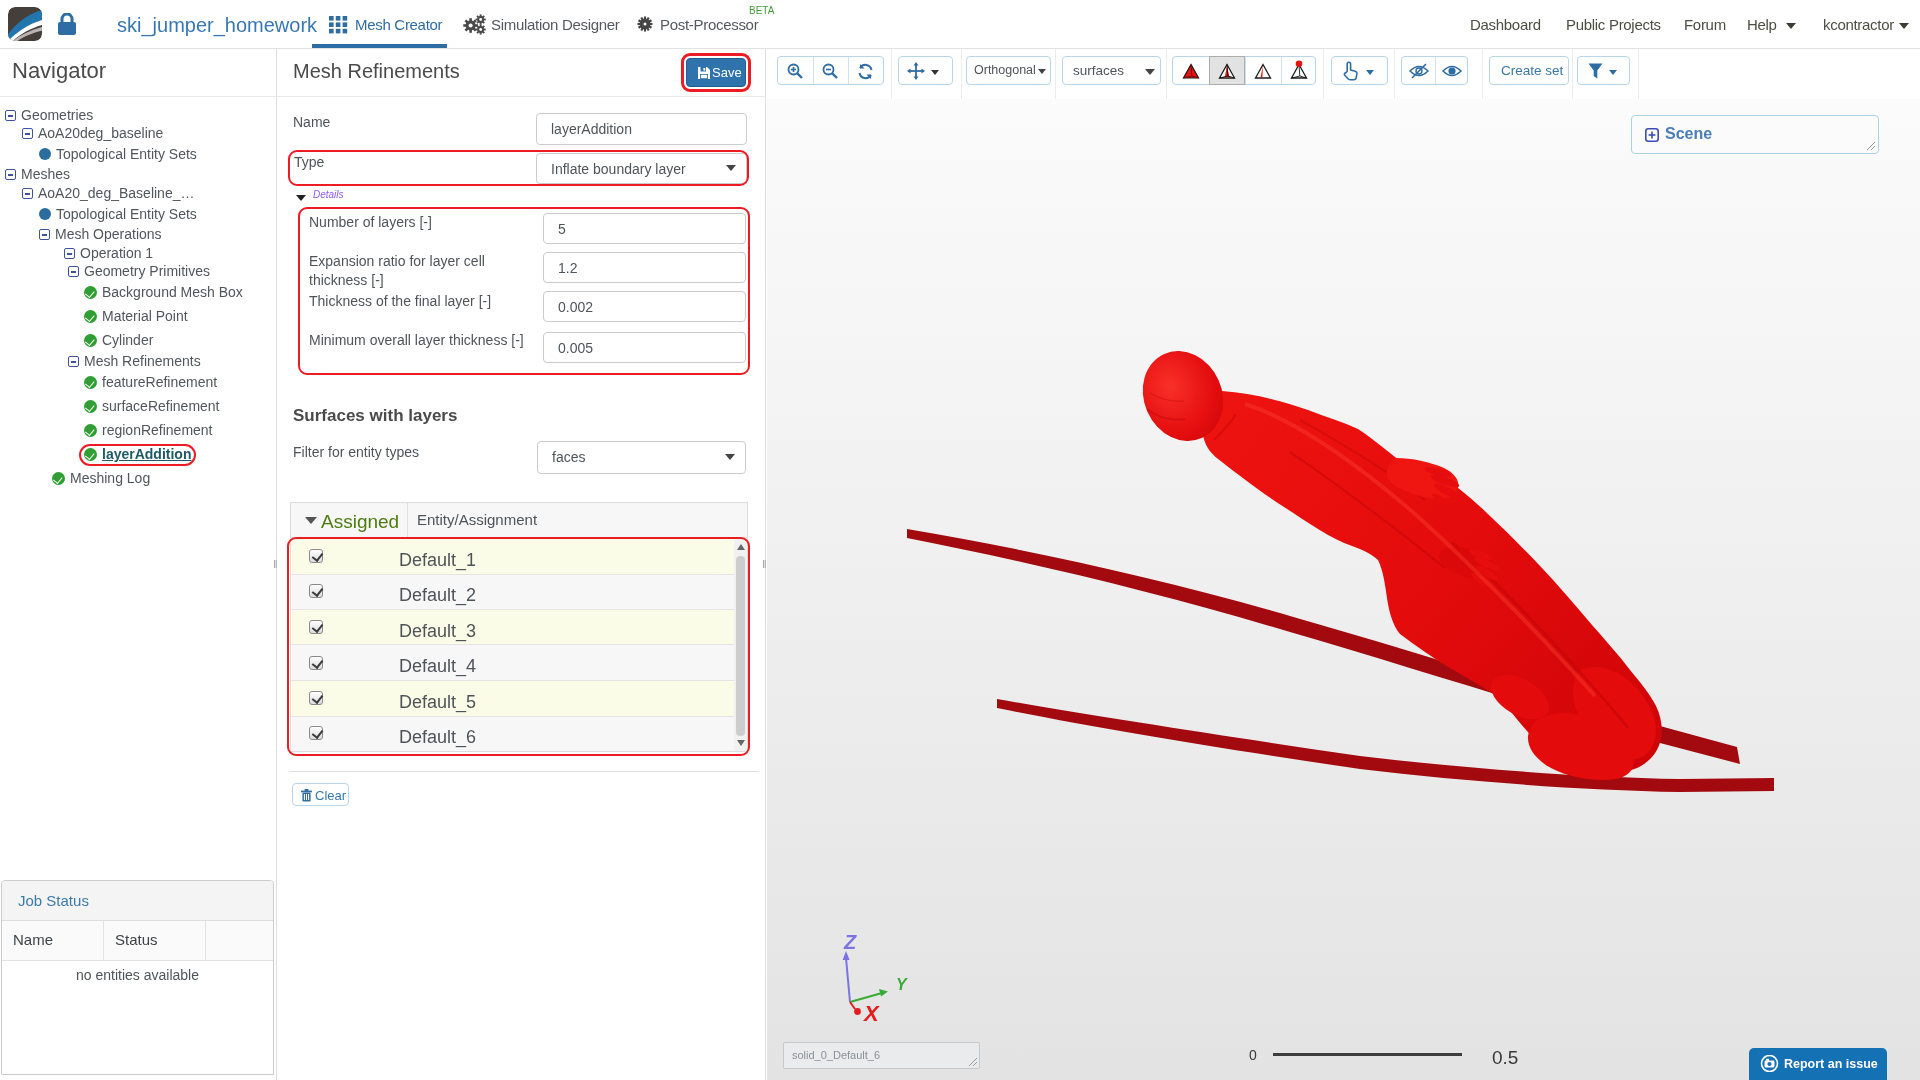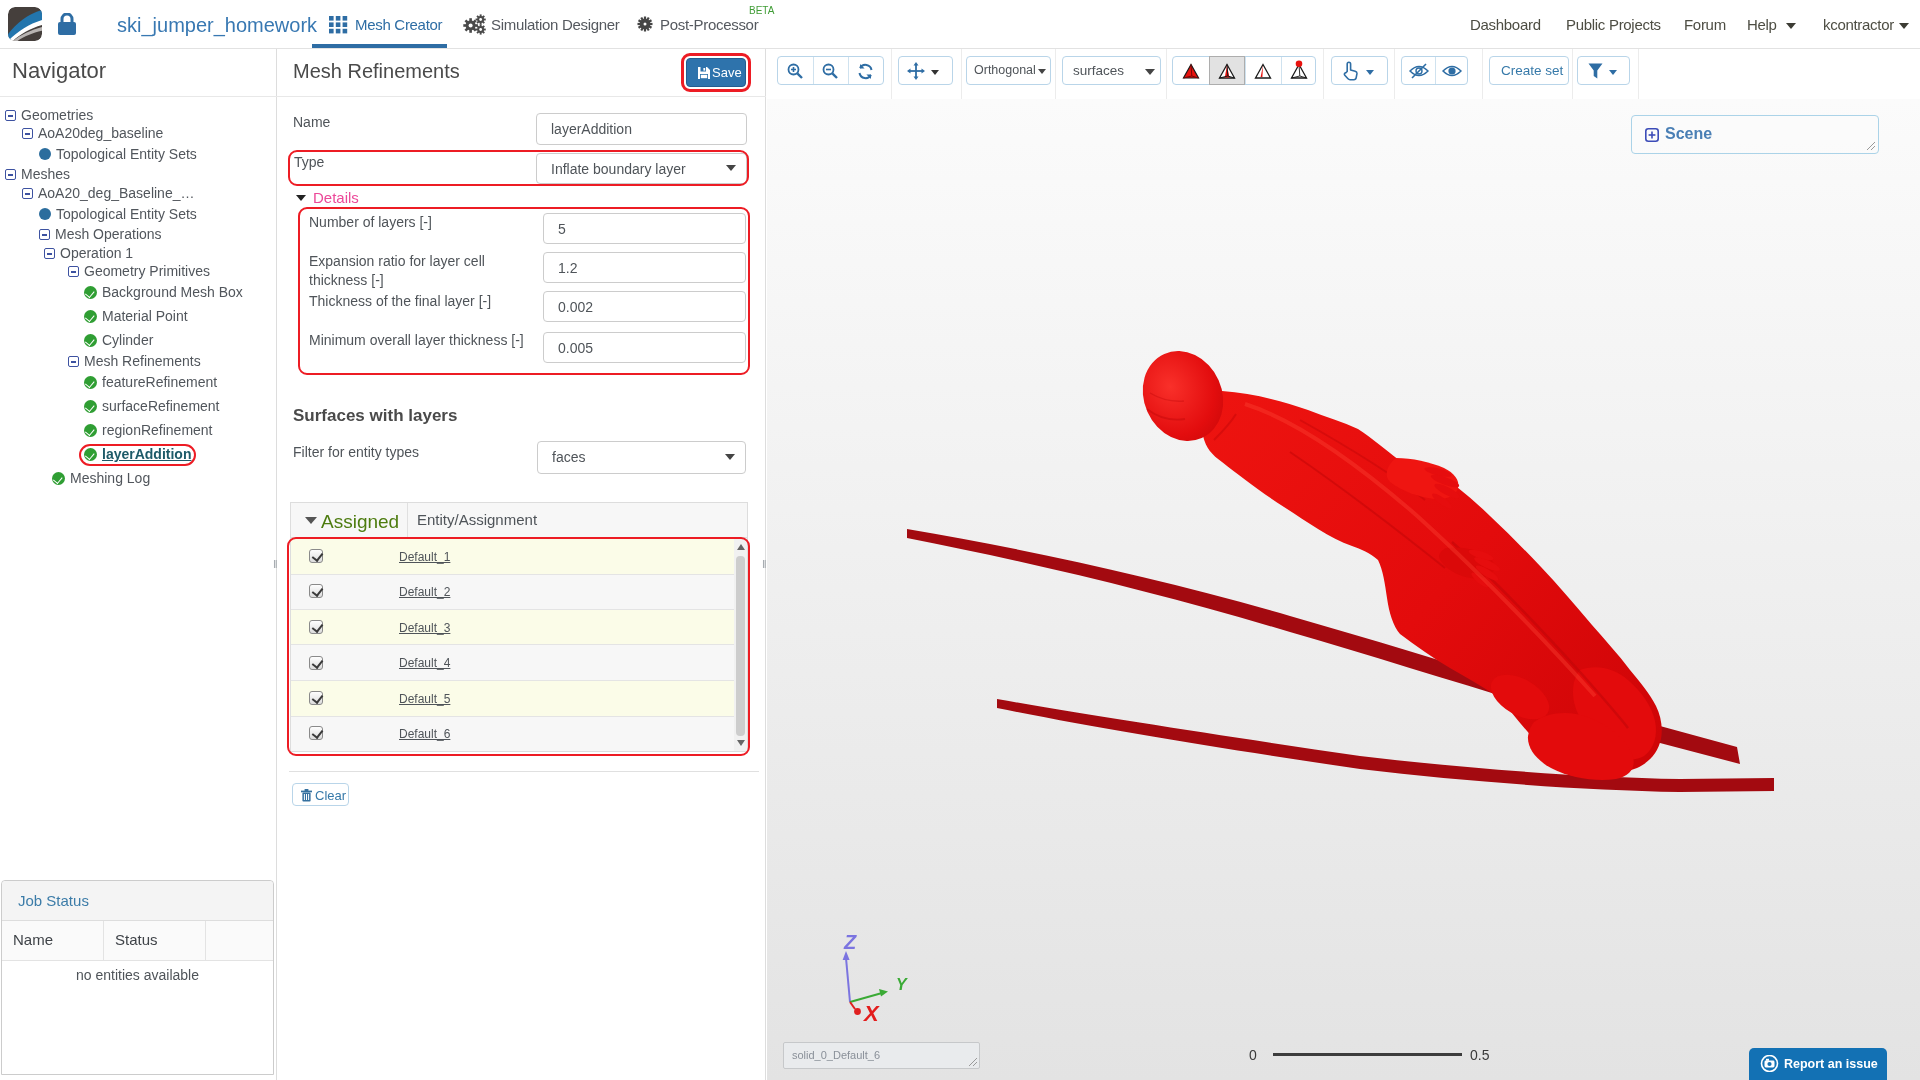--- a/index.html
+++ b/index.html
@@ -41,21 +41,21 @@
   .ibox { position:absolute; border:1px solid #ccc; border-radius:4px; background:#fff;
     font-size:14px; color:#4f5459; line-height:30px; padding-left:14px; }
   .redbox { position:absolute; border:3px solid #ed1c24; border-radius:9px; z-index:5; }
   .caret { position:absolute; width:0; height:0; border-left:5px solid transparent;
     border-right:5px solid transparent; border-top:6px solid #333; }
   .tbtn { position:absolute; border:1px solid #b9d5e9; border-radius:4px; background:#fff; }
   .cbx { position:absolute; width:14px; height:14px; border:1px solid #8a8a8a; border-radius:3px;
     background:linear-gradient(#fefefe,#dcdcdc); }
   .cbx::after { content:""; position:absolute; left:3.5px; top:0.5px; width:5px; height:8px;
     border:solid #3a3a3a; border-width:0 2.2px 2.2px 0; transform:rotate(38deg); }
-  .dtxt { position:absolute; left:108px; font-size:12px; color:#4f5459;text-decoration:underline; }
+  .dtxt { position:absolute; left:108px; font-size:18px; color:#4f5459; }
   .tsep { position:absolute; top:0; width:1px; height:50px; background:#ececec; }
   .tgroup { position:absolute; top:7px; height:29px; border:1px solid #b9d5e9; border-radius:4px; background:#fff; }
   .tcell-sep { position:absolute; top:0; width:1px; height:27px; background:#cfe2ef; }
   .seltxt { position:absolute; top:6px; font-size:13.5px; color:#4f5459; }
 </style>
 </head>
 <body>
 
 <div id="topbar">
   <div id="logo">
@@ -143,21 +143,21 @@
   <div class="abs" style="left:12px;top:9px;font-size:22px;color:#4a4a4a">Navigator</div>
   <div class="hdiv" style="left:0;top:47px;width:277px"></div>
   <div id="tree">
     <div class="trow" style="left:5px;top:58px"><span class="mbox"></span>Geometries</div>
     <div class="trow" style="left:22px;top:76px"><span class="mbox"></span>AoA20deg_baseline</div>
     <div class="trow" style="left:39px;top:97px"><span class="bdot"></span>Topological Entity Sets</div>
     <div class="trow" style="left:5px;top:117px"><span class="mbox"></span>Meshes</div>
     <div class="trow" style="left:22px;top:136px"><span class="mbox"></span>AoA20_deg_Baseline_…</div>
     <div class="trow" style="left:39px;top:157px"><span class="bdot"></span>Topological Entity Sets</div>
     <div class="trow" style="left:39px;top:177px"><span class="mbox"></span>Mesh Operations</div>
-    <div class="trow" style="left:44px;top:196px"><span class="mbox"></span>Operation 1</div>
+    <div class="trow" style="left:64px;top:196px"><span class="mbox"></span>Operation 1</div>
     <div class="trow" style="left:68px;top:214px"><span class="mbox"></span>Geometry Primitives</div>
     <div class="trow" style="left:84px;top:235px"><span class="gchk"></span>Background Mesh Box</div>
     <div class="trow" style="left:84px;top:259px"><span class="gchk"></span>Material Point</div>
     <div class="trow" style="left:84px;top:283px"><span class="gchk"></span>Cylinder</div>
     <div class="trow" style="left:68px;top:304px"><span class="mbox"></span>Mesh Refinements</div>
     <div class="trow" style="left:84px;top:325px"><span class="gchk"></span>featureRefinement</div>
     <div class="trow" style="left:84px;top:349px"><span class="gchk"></span>surfaceRefinement</div>
     <div class="trow" style="left:84px;top:373px"><span class="gchk"></span>regionRefinement</div>
     <div class="abs" style="left:79px;top:395px;width:117px;height:22px;border:2px solid #ed1c24;border-radius:11px"></div>
     <div class="trow" style="left:84px;top:397px;font-weight:bold;color:#1d5a68"><span class="gchk"></span><span style="text-decoration:underline">layerAddition</span></div>
@@ -196,21 +196,21 @@
 
   <div class="lbl" style="left:16px;top:65px">Name</div>
   <div class="ibox" style="left:259px;top:64px;width:211px;height:32px">layerAddition</div>
 
   <div class="redbox" style="left:11px;top:101px;width:461px;height:36px;border-width:2.5px"></div>
   <div class="lbl" style="left:17px;top:105px">Type</div>
   <div class="ibox" style="left:259px;top:104px;width:211px;height:31px">Inflate boundary layer</div>
   <div class="caret" style="left:449px;top:116px;border-top-color:#444"></div>
 
   <div class="caret" style="left:19px;top:146px;border-top-color:#222"></div>
-  <div class="abs" style="left:36px;top:140px;font-size:15px;color:#ec4899">Details</div>
+  <div class="abs" style="left:36px;top:140px;font-size:10px;font-style:italic;color:#8b5cf6">Details</div>
   <div class="redbox" style="left:21px;top:158px;width:452px;height:168px;border-width:2.5px"></div>
 
   <div class="lbl" style="left:32px;top:165px">Number of layers [-]</div>
   <div class="ibox" style="left:266px;top:164px;width:203px;height:31px">5</div>
   <div class="lbl" style="left:32px;top:203px;width:220px;line-height:19px">Expansion ratio for layer cell thickness [-]</div>
   <div class="ibox" style="left:266px;top:203px;width:203px;height:31px">1.2</div>
   <div class="lbl" style="left:32px;top:244px">Thickness of the final layer [-]</div>
   <div class="ibox" style="left:266px;top:242px;width:203px;height:31px">0.002</div>
   <div class="lbl" style="left:32px;top:283px">Minimum overall layer thickness [-]</div>
   <div class="ibox" style="left:266px;top:283px;width:203px;height:31px">0.005</div>
@@ -475,21 +475,21 @@
 
     <div class="abs" style="left:16px;top:943px;width:197px;height:27px;background:#e9ebed;border:1px solid #c6c8ca;border-radius:2px;">
       <span style="position:absolute;left:8px;top:6px;font-size:11px;color:#8a9099">solid_0_Default_6</span>
       <svg class="abs" style="right:2px;bottom:2px" width="9" height="9" viewBox="0 0 9 9">
         <line x1="1" y1="9" x2="9" y2="1" stroke="#9a9a9a" stroke-width="1"></line>
         <line x1="5" y1="9" x2="9" y2="5" stroke="#9a9a9a" stroke-width="1"></line>
       </svg>
     </div>
     <div class="abs" style="left:482px;top:948px;font-size:14px;color:#3a3a3a">0</div>
     <div class="abs" style="left:506px;top:954px;width:189px;height:2.5px;background:#3c3c3c"></div>
-    <div class="abs" style="left:703px;top:948px;font-size:14px;color:#3a3a3a">0.5</div>
+    <div class="abs" style="left:725px;top:948px;font-size:19px;color:#3a3a3a">0.5</div>
     <div class="abs" style="left:982px;top:949px;width:138px;height:32px;background:#1371b4;border-radius:5px 5px 0 0;">
       <svg class="abs" style="left:11px;top:7px" width="19" height="17" viewBox="0 0 19 17">
         <circle cx="9.5" cy="8.5" r="8" fill="none" stroke="#fff" stroke-width="1.6"></circle>
         <rect x="4.5" y="5.5" width="10" height="7" rx="1.4" fill="#fff"></rect>
         <circle cx="9.5" cy="9" r="2.1" fill="#1371b4"></circle>
         <rect x="6" y="3.8" width="3" height="2" fill="#fff"></rect>
       </svg>
       <span style="position:absolute;left:35px;top:9px;font-size:12.5px;font-weight:bold;color:#fff">Report an issue</span>
     </div>
   </div>

